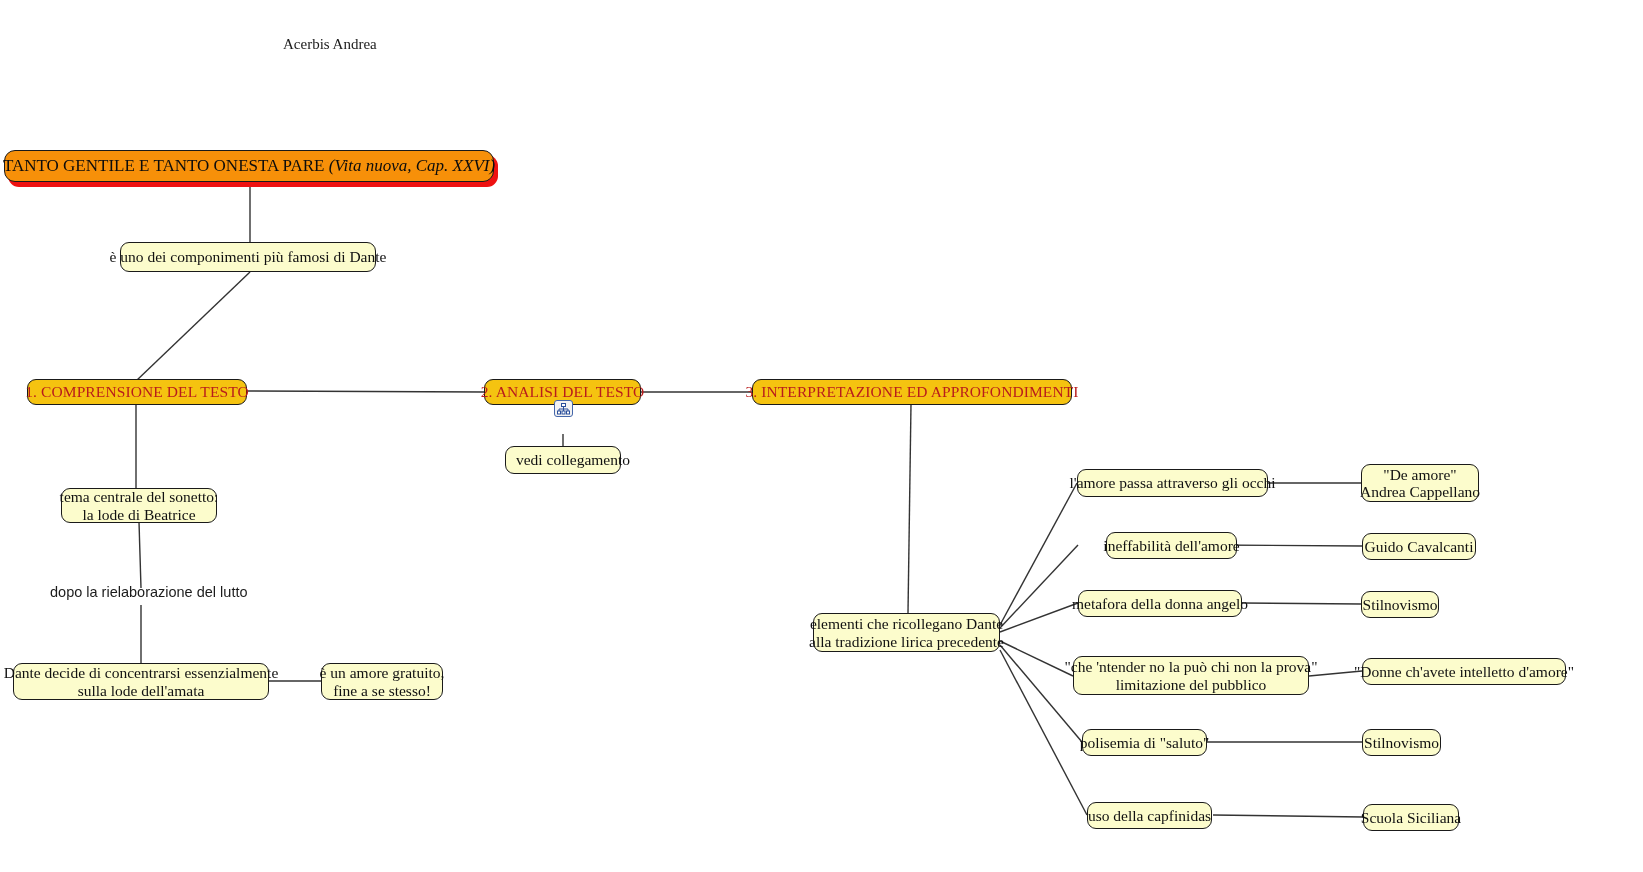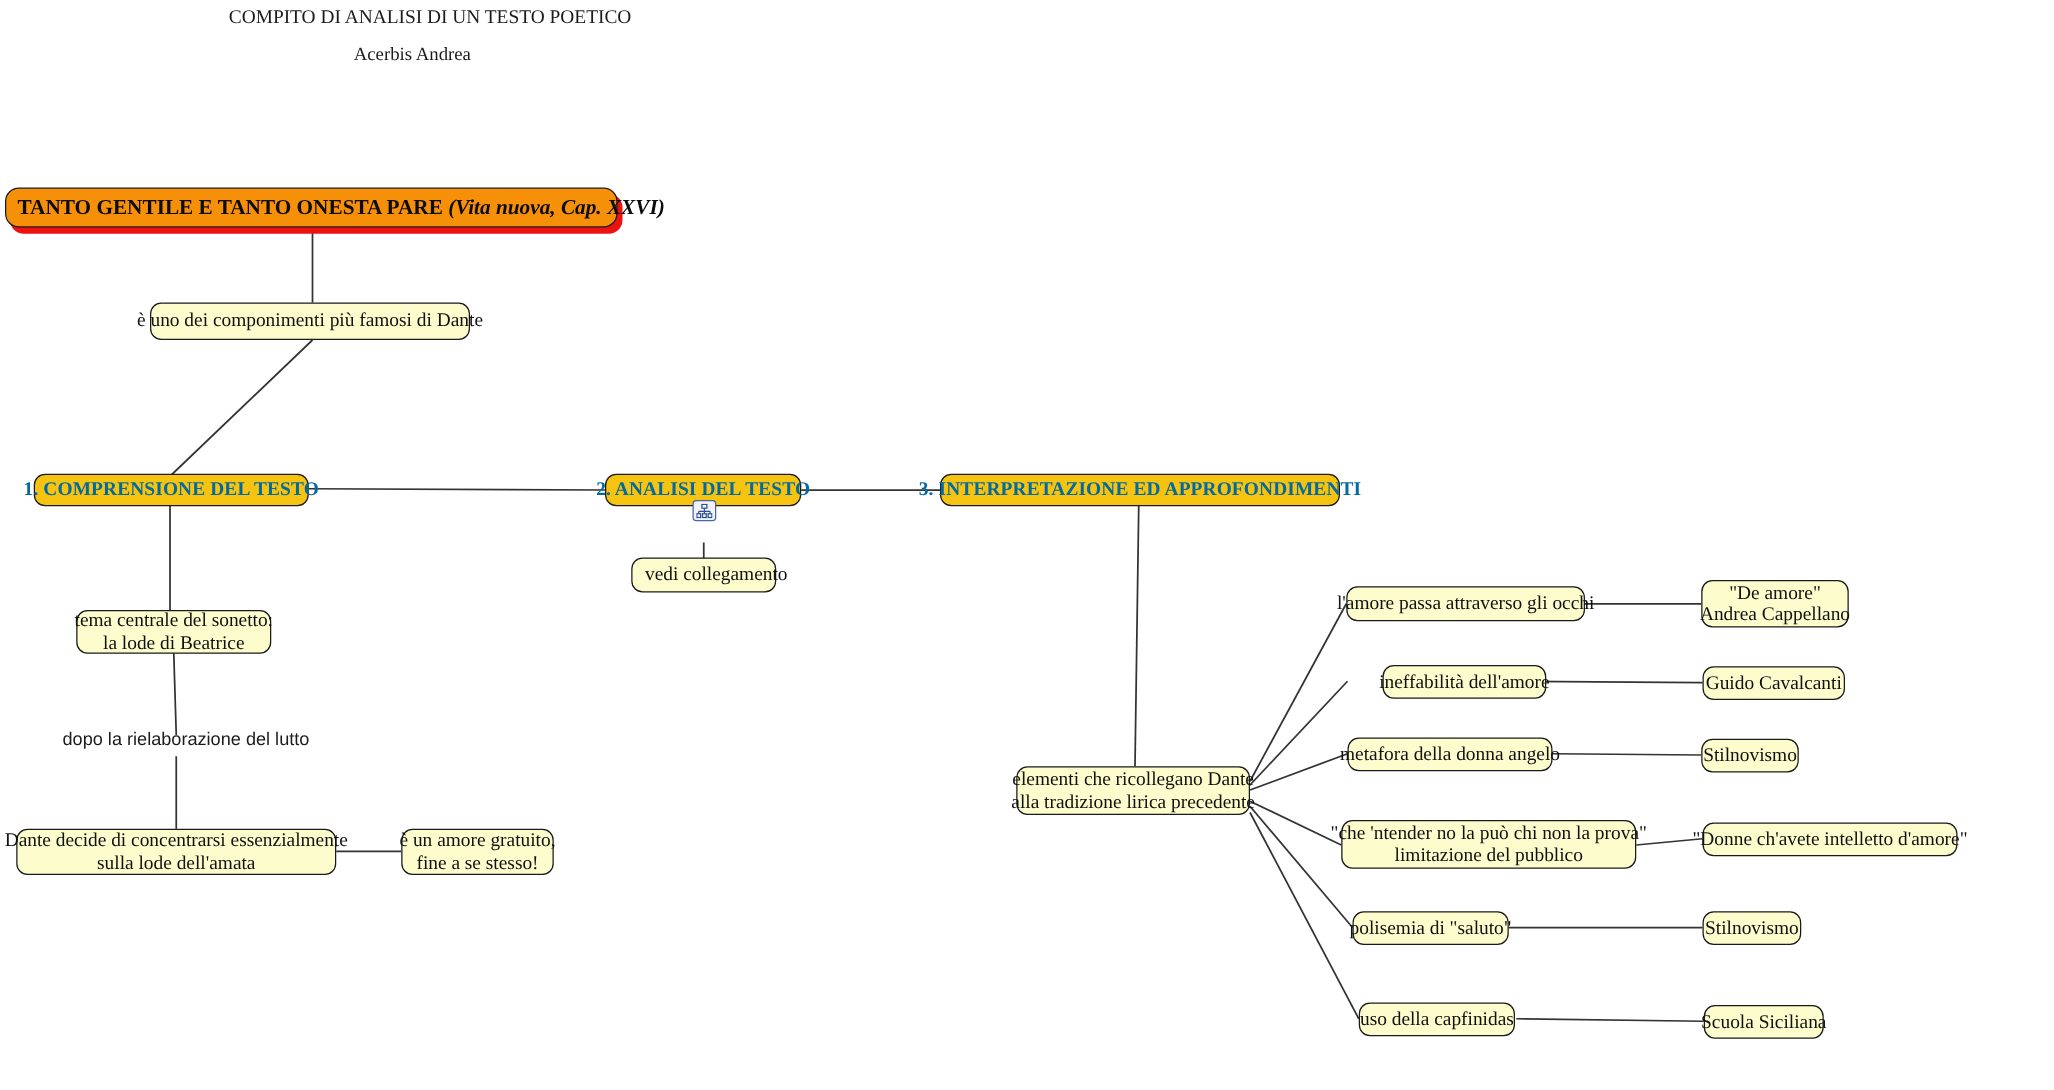--- a/index.html
+++ b/index.html
@@ -46,36 +46,36 @@
     border: 1px solid #1a1a1a;
     border-radius: 9px;
     color: #111111;
     font-size: 15.5px;
   }
   
   .n-gold {
     background: #F5C310;
     border: 1px solid #1a1a1a;
     border-radius: 9px;
-    color: #0369a1;
-    font-weight: bold;
+    color: #b91c1c;
+    font-weight: normal;
     font-size: 15.5px;
     letter-spacing: .1px;
   }
   
   .n-root {
     background: #F79009;
     border: 1px solid #1a1a1a;
     border-radius: 11px;
     color: #0c0c0c;
-    font-weight: bold;
+    font-weight: normal;
     font-size: 17px;
     box-shadow: 4px 5px 0 0 #EE1111;
     padding: 0 9px;
-    justify-content: flex-start;
+    justify-content: center;
   }
   .n-root .ital {
     font-style: italic;
   }
   .hdr {
     position: absolute;
     color: #1b1b1b;
     white-space: pre;
     z-index: 6;
   }
@@ -140,21 +140,20 @@
 
       <line x1="1268" y1="483" x2="1361" y2="483"></line>
       <line x1="1209" y1="545" x2="1362" y2="546"></line>
       <line x1="1242" y1="603" x2="1361" y2="604"></line>
       <line x1="1309" y1="676" x2="1362" y2="671"></line>
       <line x1="1207" y1="742" x2="1362" y2="742"></line>
       <line x1="1213" y1="815" x2="1363" y2="817"></line>
     </g>
   </svg>
 
-  <div class="hdr hdr-title" style="left:183px; top:5px;">COMPITO DI ANALISI DI UN TESTO POETICO</div>
   <div class="hdr hdr-sub" style="left:283px; top:36px;">Acerbis Andrea</div>
 
   <div class="node n-root" style="left:4px; top:150px; width:490px; height:32px;">
     <span>TANTO GENTILE E TANTO ONESTA PARE </span><span class="ital">(Vita nuova, Cap. XXVI)</span>
   </div>
 
   <div class="node n-yellow" style="left:120px; top:242px; width:256px; height:30px;">è uno dei componimenti più famosi di Dante</div>
 
   <div class="node n-gold" style="left:27px; top:379px; width:220px; height:26px;">1. COMPRENSIONE DEL TESTO</div>
 

